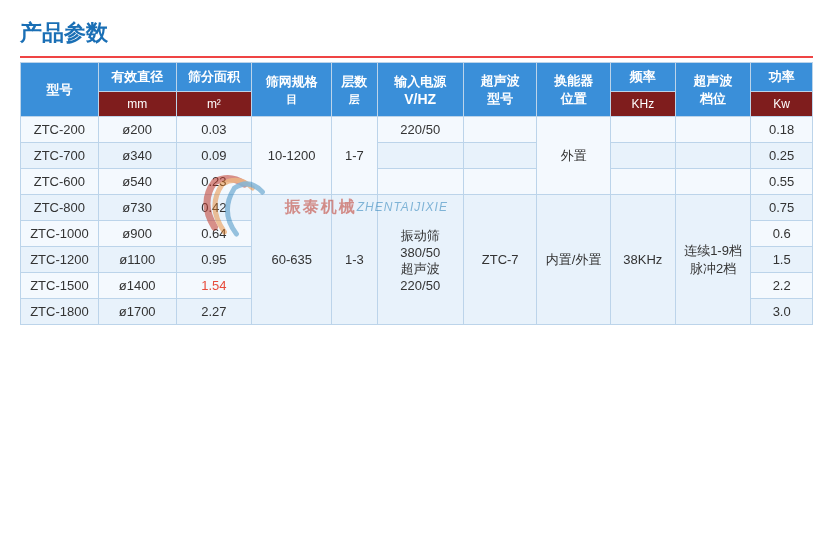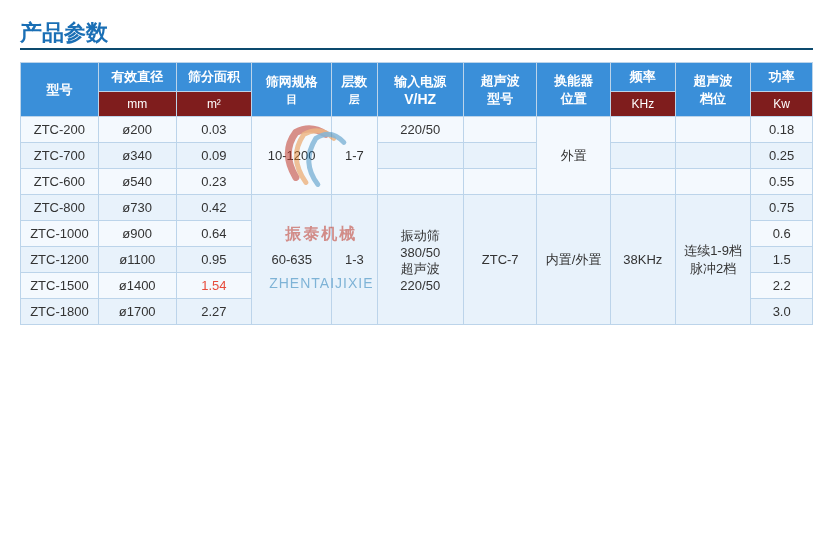--- a/index.html
+++ b/index.html
@@ -11,23 +11,23 @@
     }
     .page-wrapper {
       width: 833px;
       min-height: 552px;
       padding: 18px 20px 20px 20px;
       background: #fff;
     }
     .page-header {
       display: flex;
       align-items: center;
-      margin-bottom: 12px;
-      border-bottom: 2px solid #0c4a6e;
-      padding-bottom: 0;
+      margin-bottom: 4px;
+      border-bottom: 2px solid #ef4444;
+      padding-bottom: 8px;
     }
     .page-title-cn {
       font-size: 22px;
       font-weight: bold;
       color: #1a6fb5;
       margin-right: 14px;
     }
     .page-title-en {
       font-size: 12px;
       color: #888;
@@ -196,27 +196,27 @@
           </tr>
           <tr>
             <td>ZTC-1800</td>
             <td>ø1700</td>
             <td>2.27</td>
             <td>3.0</td>
           </tr>
         </tbody>
     </table>
 
-    <div style="position:absolute; top:55%; left:38%; transform:translate(-50%,-50%); pointer-events:none; opacity:0.55; z-index:1; display:flex; flex-direction:column; align-items:center;gap:32px;">
+    <div style="position:absolute; top:55%; left:38%; transform:translate(-50%,-50%); pointer-events:none; opacity:0.55; z-index:1; display:flex; flex-direction:row; align-items:center;">
 
       <svg width="90" height="70" viewBox="0 0 90 70">
 
         <path d="M20,55 Q5,30 20,10 Q35,2 50,12" stroke="#c0392b" stroke-width="7" fill="none" stroke-linecap="round"></path>
 
         <path d="M30,60 Q12,35 28,12 Q44,3 58,16" stroke="#e67e22" stroke-width="5" fill="none" stroke-linecap="round" opacity="0.85"></path>
 
         <path d="M42,62 Q25,40 40,16 Q55,6 68,20" stroke="#2980b9" stroke-width="5" fill="none" stroke-linecap="round" opacity="0.85"></path>
       </svg>
       <div style="font-size:16px; font-weight:bold; color:#c0392b; letter-spacing:2px; line-height:1.2;">振泰机械</div>
-      <div style="font-size:14px; color:#2980b9; letter-spacing:1px;">ZHENTAIJIXIE</div>
+      <div style="font-size:12px; color:#2980b9; letter-spacing:1px;font-style:italic;">ZHENTAIJIXIE</div>
     </div>
   </div>
 </div>
 
 </body></html>

